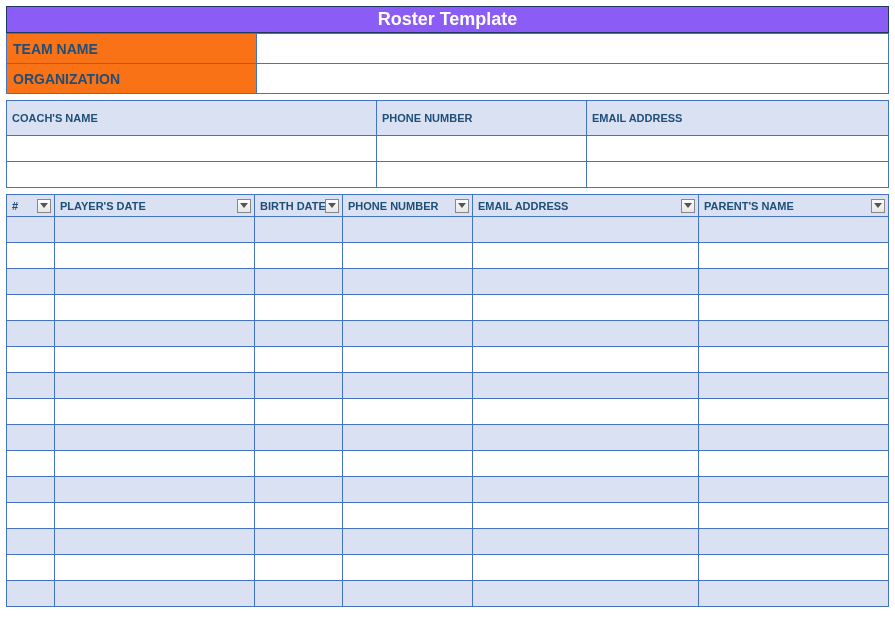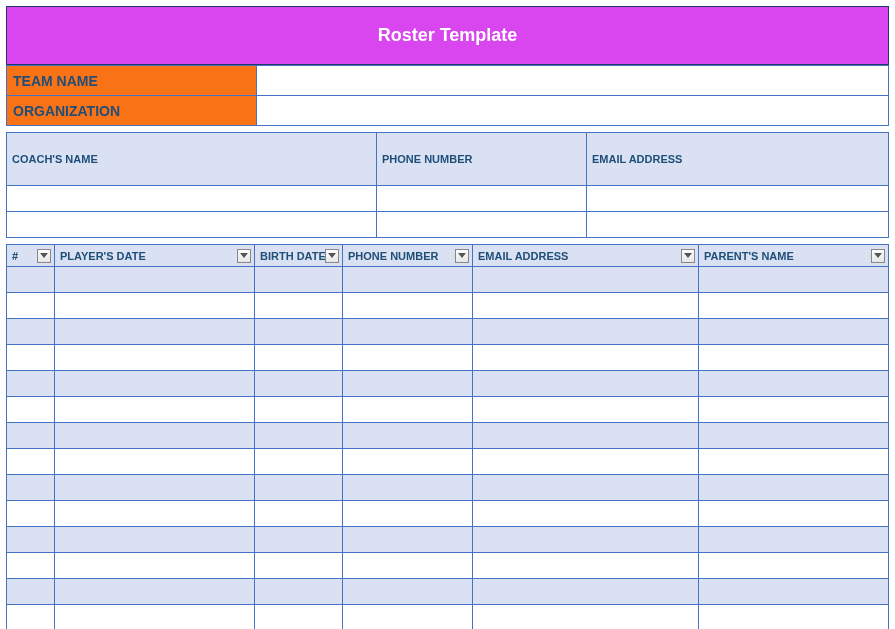--- a/index.html
+++ b/index.html
@@ -3,26 +3,26 @@
 <meta charset="utf-8">
 <style>
   * { box-sizing: border-box; margin: 0; padding: 0; }
   body {
     font-family: "Century Gothic", "Segoe UI", Arial, sans-serif;
     background: #fff;
     padding: 6px;
     width: 895px;
   }
   .title-bar {
-    background: #d946ef;
+    background: #8b5cf6;
     color: #fff;
     text-align: center;
     font-weight: bold;
     font-size: 18px;
-    padding: 18px 0;
+    padding: 2px 0;
     border: 1px solid #1f3864;
   }
   .info-table {
     width: 100%;
     border-collapse: collapse;
   }
   .info-table td {
     border: 1px solid #4472c4;
     height: 30px;
     vertical-align: middle;
@@ -43,21 +43,21 @@
   .coach-table {
     width: 100%;
     border-collapse: collapse;
   }
   .coach-table th {
     background: #d9e1f2;
     color: #1f4e79;
     font-weight: bold;
     font-size: 11px;
     text-align: left;
-    padding: 20px 5px;
+    padding: 11px 5px;
     border: 1px solid #4472c4;
     height: 20px;
   }
   .coach-table td {
     border: 1px solid #4472c4;
     height: 26px;
     background: #fff;
     padding: 3px 5px;
   }
   .roster-table {

